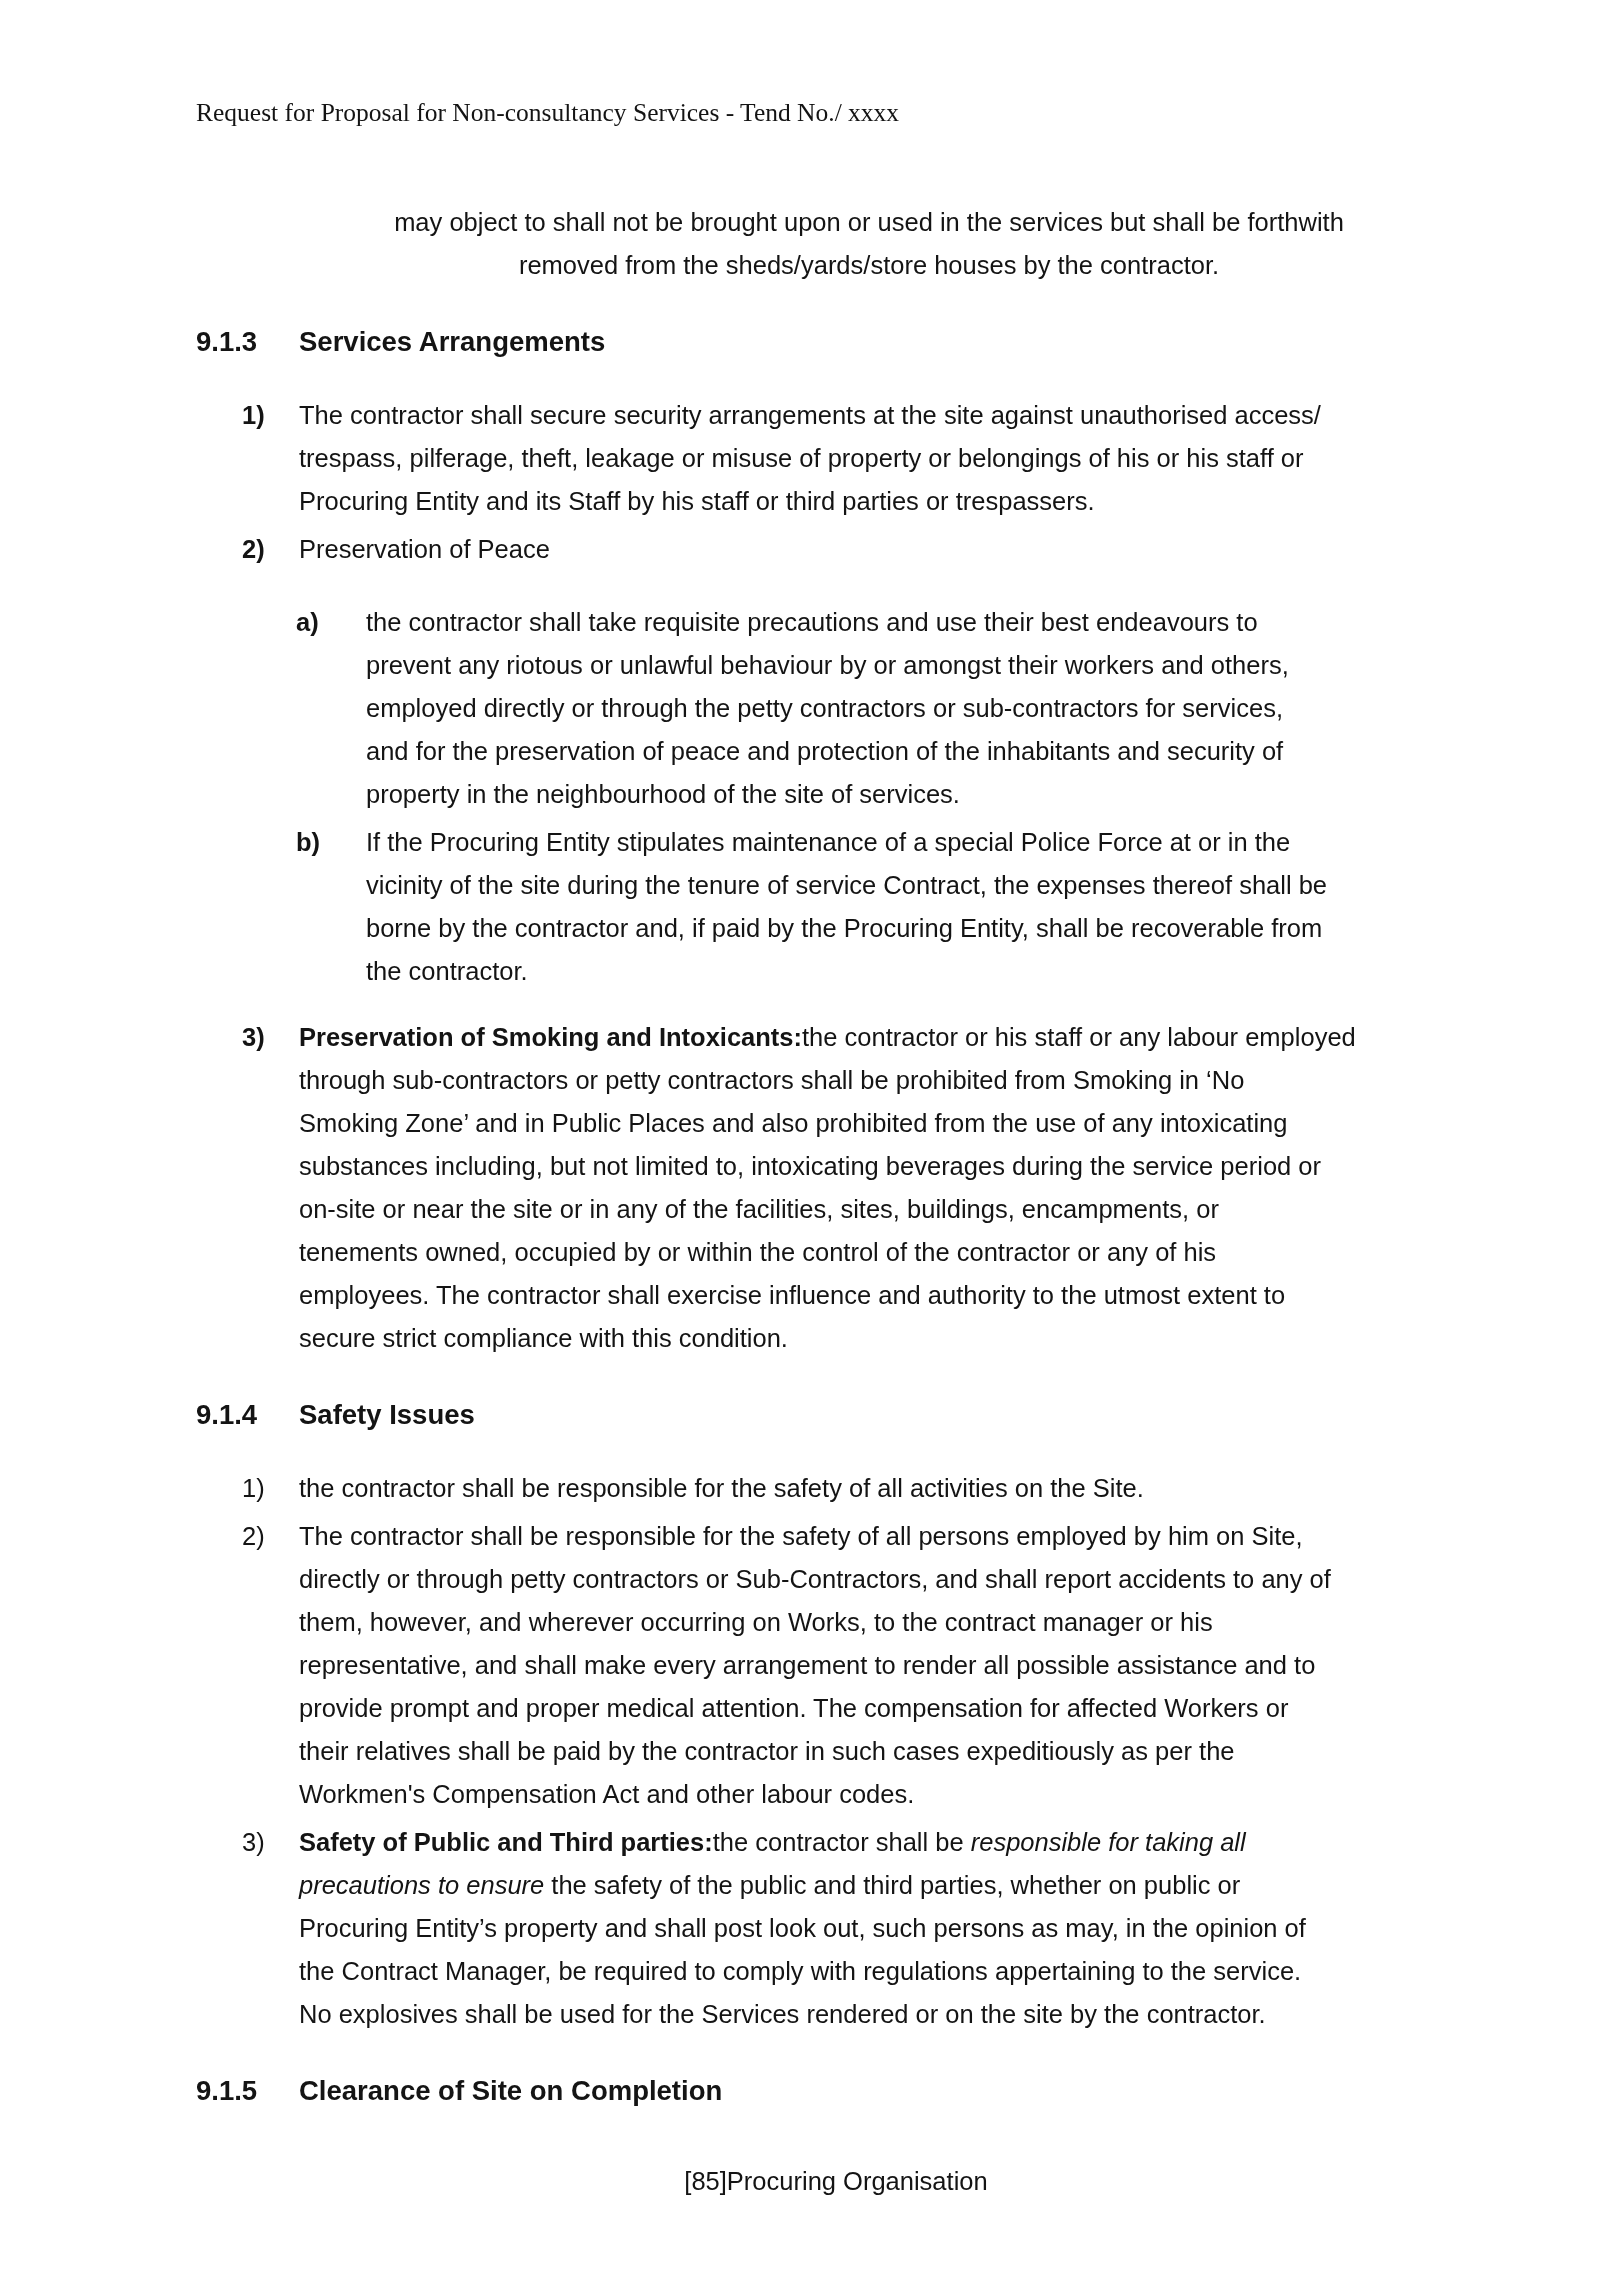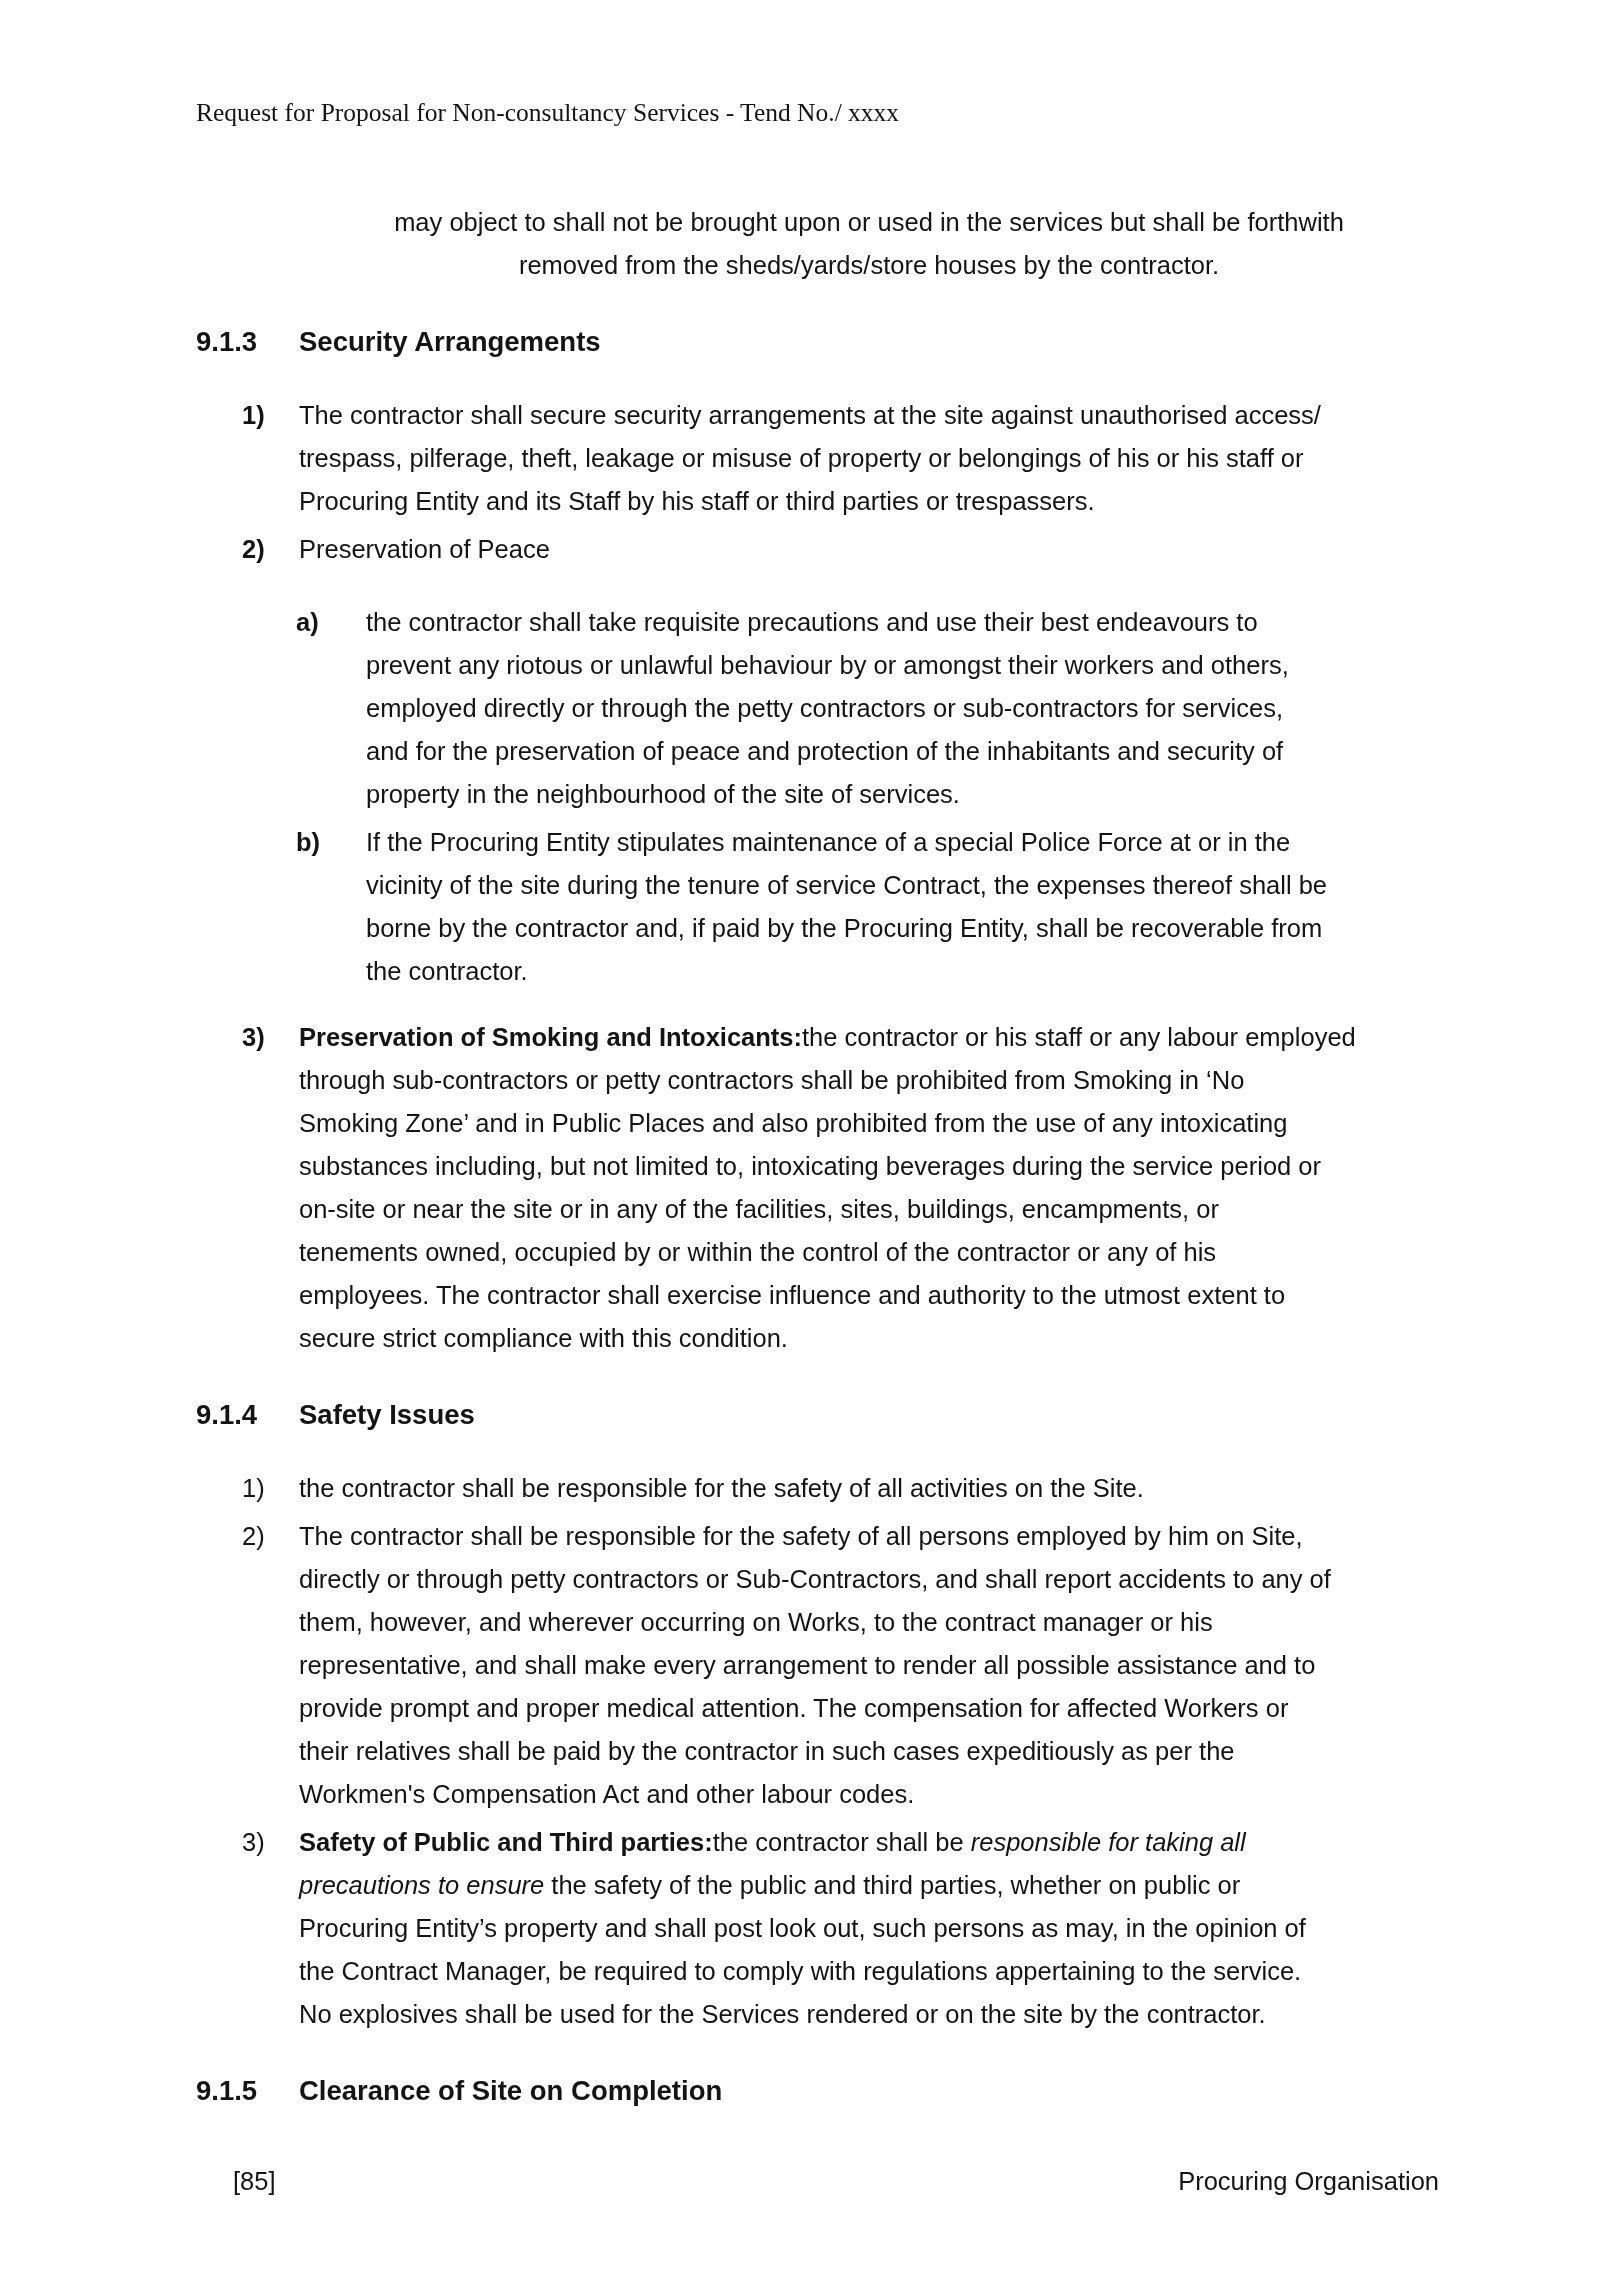--- a/index.html
+++ b/index.html
@@ -42,38 +42,38 @@
   .sli{display:flex;margin-left:100px;margin-top:5.2px;}
   .sli:first-child{margin-top:0;}
   .sli .lbl{width:70px;flex-shrink:0;font-weight:bold;font-size:25.5px;line-height:43px;}
   .gap-item{margin-top:23px;}
   .footer{
     position:absolute;
     left:233px;
     right:184px;
     bottom:98px;
     display:flex;
-    justify-content:space-between;
+    justify-content:center;
     font-size:25.5px;
     line-height:31px;
   }
 </style>
 </head>
 <body>
 
 <div class="page">
 
   <div class="hdr">Request for Proposal for Non-consultancy Services - Tend No./ xxxx</div>
 
   <div class="t intro">may object to shall not be brought upon or used in the services but shall be forthwith
 removed from the sheds/yards/store houses by the contractor.</div>
 
   <div class="sec-heading">
       <span class="num">9.1.3</span>
-      <span>Security Arrangements</span>
+      <span>Services Arrangements</span>
     </div>
 
   <div class="olist">
     <div class="li">
         <span class="num b">1)</span>
         <div class="t">The contractor shall secure security arrangements at the site against unauthorised access/
 trespass, pilferage, theft, leakage or misuse of property or belongings of his or his staff or
 Procuring Entity and its Staff by his staff or third parties or trespassers.</div>
       </div>
     <div class="li">

